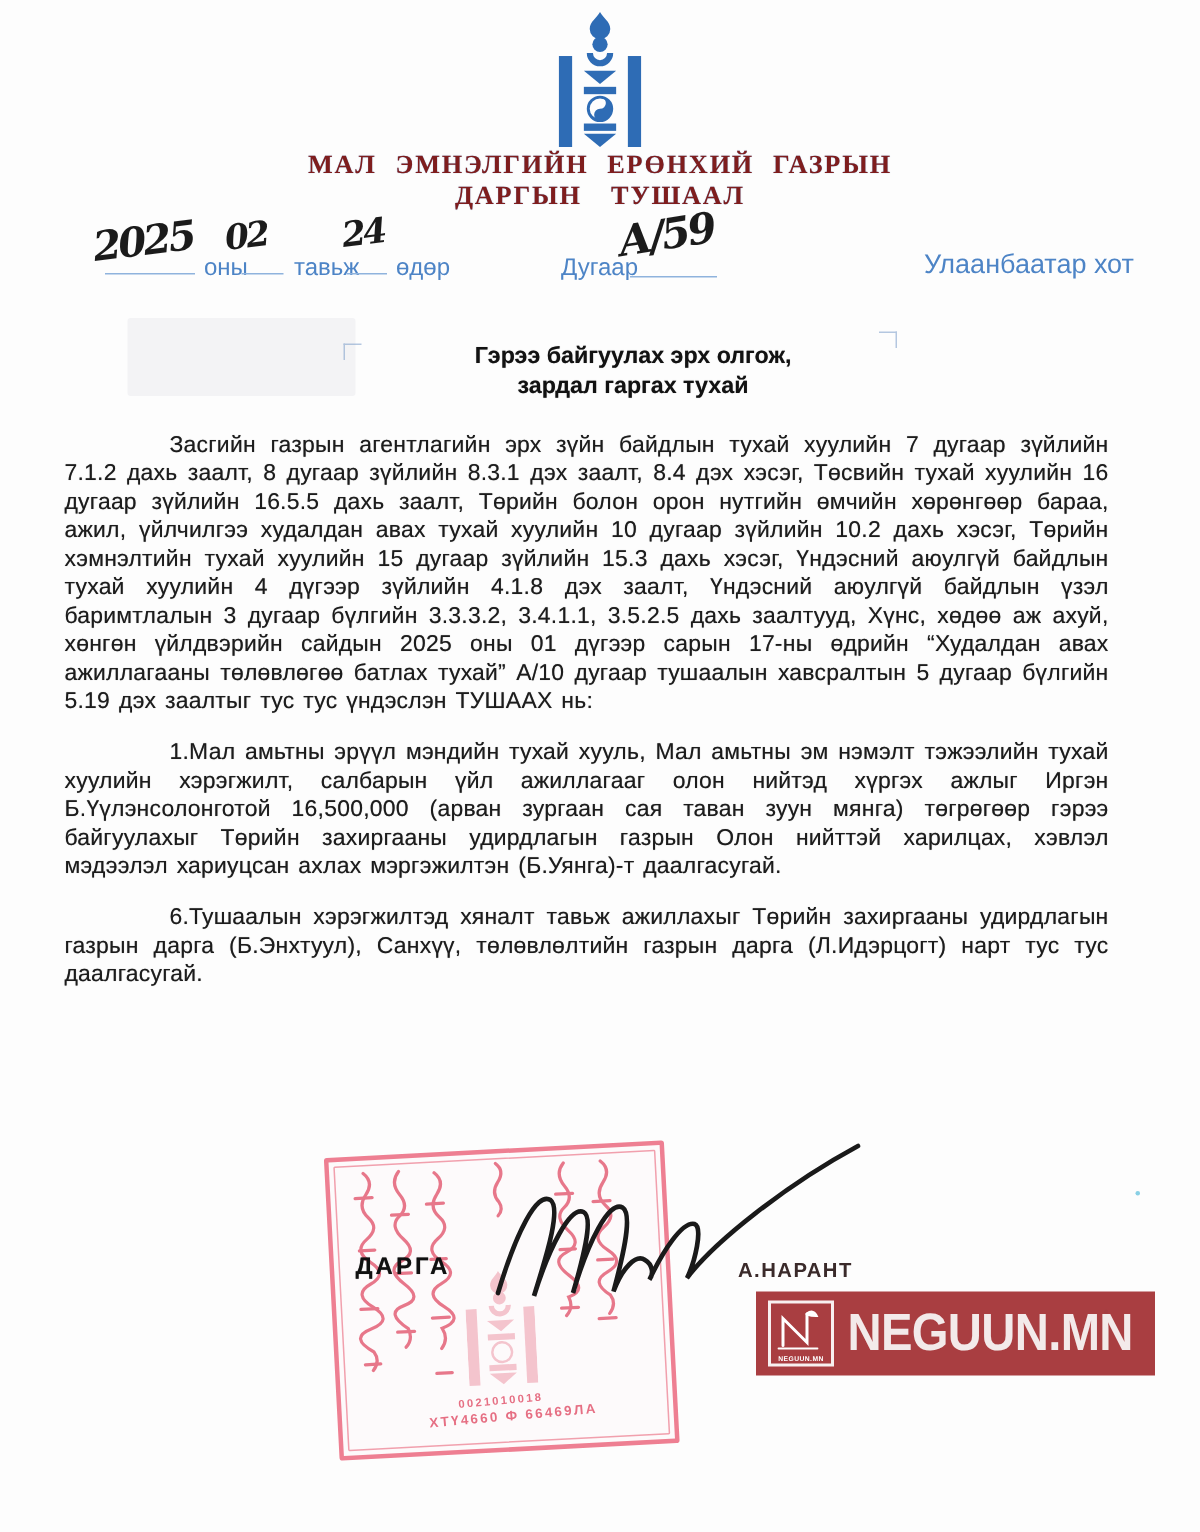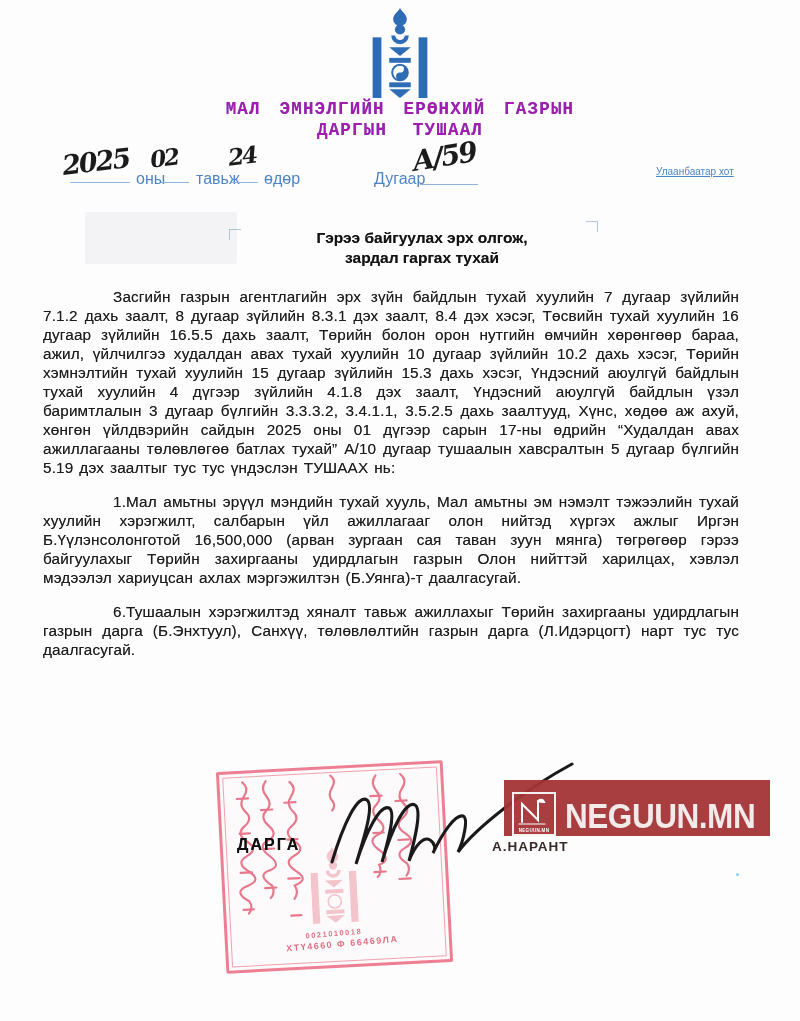--- a/index.html
+++ b/index.html
@@ -5,39 +5,39 @@
   html,body{margin:0;padding:0;background:#e8e8e8;}
   .page{
     position:relative;width:800px;height:1021px;margin:0 auto;
     background:#fdfdfd;overflow:hidden;
     font-family:"Liberation Sans",sans-serif;color:#1d1d1d;
   }
   
   .logo{position:absolute;left:372px;top:8px;width:56px;height:90px;}
   .org-title{
     position:absolute;left:0;top:99px;width:800px;text-align:center;
-    font-family:Liberation Mono, monospace;font-weight:bold;
-    color:#a21caf;font-size:17.5px;line-height:21px;
+    font-family:Liberation Serif, serif;font-weight:bold;
+    color:#7f1d1d;font-size:17.5px;line-height:21px;
     letter-spacing:1.2px;word-spacing:7px;
     text-shadow:0 0 .6px rgba(46,108,181,.6);
   }
   .org-title .t2{word-spacing:14px;}
   
   .blue-label{position:absolute;color:#4d84c6;font-size:16px;}
   .uline{position:absolute;height:0;border-bottom:1.6px solid #8fb3dd;}
   .hw{
     position:absolute;font-family:"DejaVu Serif",serif;font-style:italic;font-weight:bold;
     color:#1b1b1b;letter-spacing:-2px;white-space:nowrap;
     transform:rotate(-7deg);
   }
   .hw-year{left:62px;top:146px;font-size:27px;}
   .hw-month{left:150px;top:144px;font-size:23px;}
   .hw-day{left:228px;top:142px;font-size:23px;}
   .hw-number{left:412px;top:140px;font-size:28px;transform:rotate(-9deg);}
-  .city{left:656px;top:166px;font-size:10px;text-decoration:underline;}
+  .city{left:616px;top:166px;font-size:18px;}
   
   .redaction{position:absolute;left:85px;top:212px;width:152px;height:52px;background:#f3f3f5;border-radius:2px;}
   .crop-mark{position:absolute;width:11px;height:10px;opacity:.55;}
   .crop-left{left:229px;top:229px;border-left:1.5px solid #7a9cc9;border-top:1.5px solid #7a9cc9;}
   .crop-right{left:586px;top:221px;border-right:1.5px solid #7a9cc9;border-top:1.5px solid #7a9cc9;}
   .subject{
     position:absolute;left:0;top:228px;width:800px;text-align:center;
     transform:translateX(22px);
     font-weight:bold;font-size:15.5px;line-height:19.5px;color:#121212;
     text-shadow:0 0 .5px rgba(0,0,0,.5);
@@ -75,22 +75,22 @@
     font-weight:bold;font-size:16px;letter-spacing:2px;color:#101010;
     text-shadow:0 0 .5px rgba(0,0,0,.6);
   }
   .sig-svg{position:absolute;left:316px;top:756px;z-index:6;}
   .signer{
     position:absolute;left:492px;top:839px;z-index:3;
     font-weight:bold;font-size:13.5px;letter-spacing:1px;color:#3a2a2a;
   }
   
   .watermark{
-    position:absolute;left:504px;top:780px;width:266px;height:56px;z-index:8;
-    background:rgba(164,52,55,.95);display:flex;align-items:flex-end;
+    position:absolute;left:504px;top:861px;width:266px;height:56px;z-index:8;
+    background:rgba(164,52,55,.95);display:flex;align-items:center;
   }
   .wm-logo{
     width:40px;height:40px;margin-left:8px;flex:0 0 auto;position:relative;
     border:2px solid rgba(255,255,255,.92);
   }
   .wm-logo svg{position:absolute;left:0;top:0;}
   .wm-caption{
     position:absolute;left:0;bottom:1px;width:100%;text-align:center;
     font-size:4.5px;font-weight:bold;color:#fff;letter-spacing:.3px;
   }

